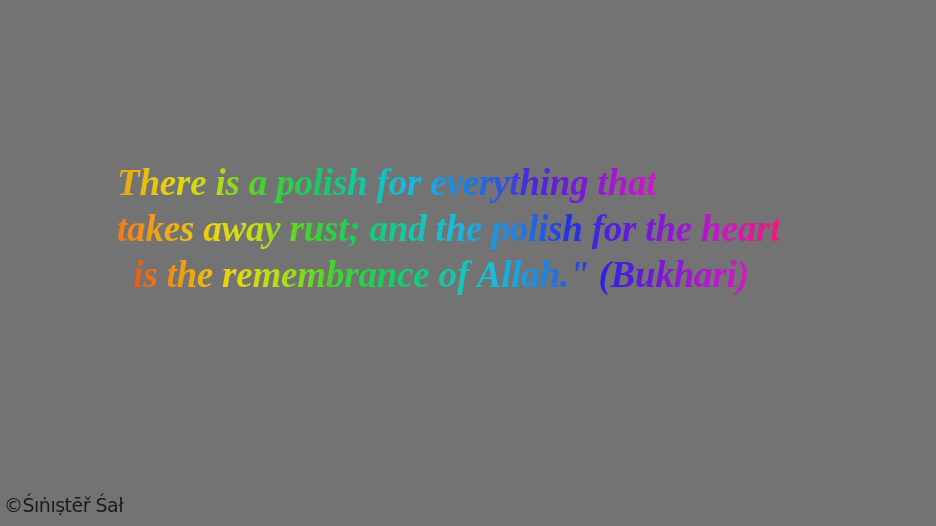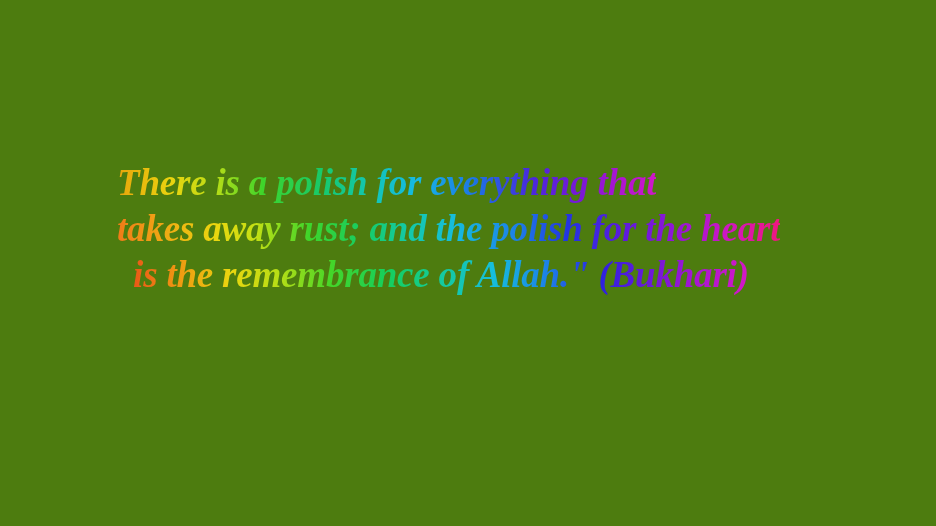--- a/index.html
+++ b/index.html
@@ -9,21 +9,21 @@
     background: #000000;
   }
   body {
     font-family: "Liberation Serif", "DejaVu Serif", serif;
   }
 
   #canvas {
     position: relative;
     width: 936px;
     height: 526px;
-    background: #4d7c0f;
+    background: #737373;
     overflow: hidden;
   }
 
   #quote-block {
     position: absolute;
     left: 0;
     top: 160px;
     width: 936px;
   }
 
@@ -122,14 +122,15 @@
 <body>
 
 <div id="canvas">
 
   <div id="quote-block">
     <span class="quote-line line-1">There is a polish for everything that</span>
     <span class="quote-line line-2">takes away rust; and the polish for the heart</span>
     <span class="quote-line line-3"> is the remembrance of Allah." (Bukhari)</span>
   </div>
 
+  <div id="watermark">©Śıṅıṣtēř Śał</div>
 
 </div>
 
 </body></html>

